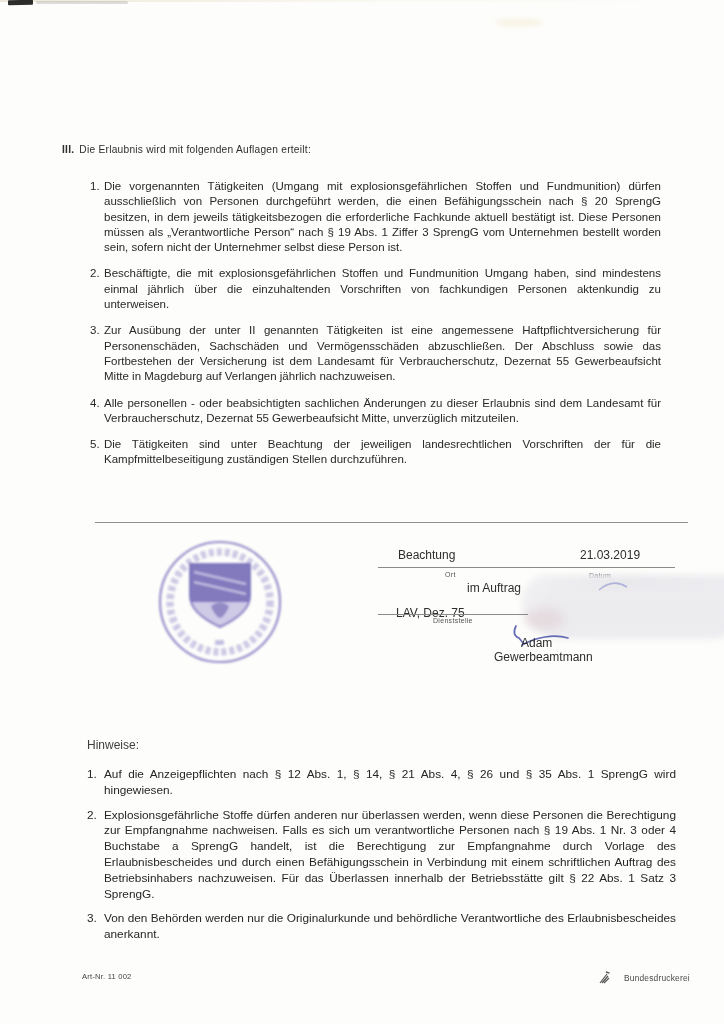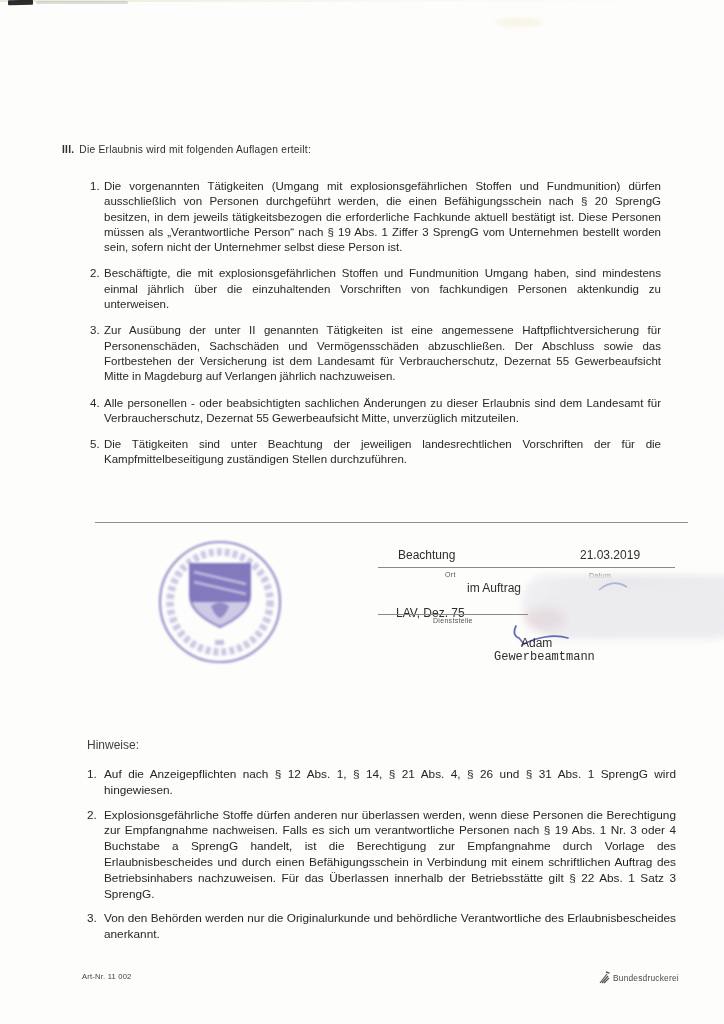--- a/index.html
+++ b/index.html
@@ -42,21 +42,21 @@
   .sig-stroke{position:absolute;left:510px;top:624px;}
 
   
   .hinweise-heading{position:absolute;left:78px;top:738px;font-size:12px;font-weight:normal;color:#404040;margin-left:9px;}
   .hinweise{position:absolute;left:87px;top:767px;width:589px;font-size:11.8px;line-height:15.8px;color:#262626;}
   .hinweise .li{margin-bottom:9px;}
   .hinweise .li .no{width:17px;}
 
   
   .footer-artnr{position:absolute;left:82px;top:972px;font-size:7.6px;color:#3f3f3f;letter-spacing:.2px;}
-  .footer-brand{position:absolute;left:599px;top:971px;display:flex;align-items:center;gap:3px;}
+  .footer-brand{position:absolute;left:599px;top:971px;display:flex;align-items:center;gap:14px;}
   .footer-brand .label{font-size:8.4px;color:#4a4a4a;letter-spacing:.2px;}
 </style>
 </head>
 <body>
 
 <div class="page">
 
   <div class="art-topline"></div>
   <div class="art-dash1"></div>
   <div class="art-dash2"></div>
@@ -116,27 +116,27 @@
   </svg>
 
   <span class="sig-text" style="left:396px;top:606px;">LAV, Dez. 75</span>
   <div class="rule-dienst"></div>
   <span class="sig-label" style="left:433px;top:617px;">Dienststelle</span>
 
   <svg class="sig-stroke" width="62" height="26" viewBox="0 0 62 26">
     <path d="M6,2 C3,8 4,12 9,14 M9,14 L14,20 M12,21 C26,13 44,10 58,14" fill="none" stroke="#4a52aa" stroke-width="1.7" stroke-linecap="round" opacity="0.85"></path>
   </svg>
   <span class="sig-text" style="left:521px;top:636px;">Adam</span>
-  <span class="sig-text" style="left:494px;top:650px;font-family:Liberation Mono, monospace;">Gewerbeamtmann</span>
+  <span class="sig-text" style="left:494px;top:650px;">Gewerbeamtmann</span>
 
   <div class="hinweise-heading">Hinweise:</div>
   <div class="hinweise">
     <div class="li">
       <span class="no">1.</span>
-      <span class="tx">Auf die Anzeigepflichten nach § 12 Abs. 1, § 14, § 21 Abs. 4, § 26 und § 31 Abs. 1 SprengG wird hingewiesen.</span>
+      <span class="tx">Auf die Anzeigepflichten nach § 12 Abs. 1, § 14, § 21 Abs. 4, § 26 und § 35 Abs. 1 SprengG wird hingewiesen.</span>
     </div>
     <div class="li">
       <span class="no">2.</span>
       <span class="tx">Explosionsgefährliche Stoffe dürfen anderen nur überlassen werden, wenn diese Personen die Berechtigung zur Empfangnahme nachweisen. Falls es sich um verantwortliche Personen nach § 19 Abs. 1 Nr. 3 oder 4 Buchstabe a SprengG handelt, ist die Berechtigung zur Empfangnahme durch Vorlage des Erlaubnisbescheides und durch einen Befähigungsschein in Verbindung mit einem schriftlichen Auftrag des Betriebsinhabers nachzuweisen. Für das Überlassen innerhalb der Betriebsstätte gilt § 22 Abs. 1 Satz 3 SprengG.</span>
     </div>
     <div class="li">
       <span class="no">3.</span>
       <span class="tx">Von den Behörden werden nur die Originalurkunde und behördliche Verantwortliche des Erlaubnisbescheides anerkannt.</span>
     </div>
   </div>

